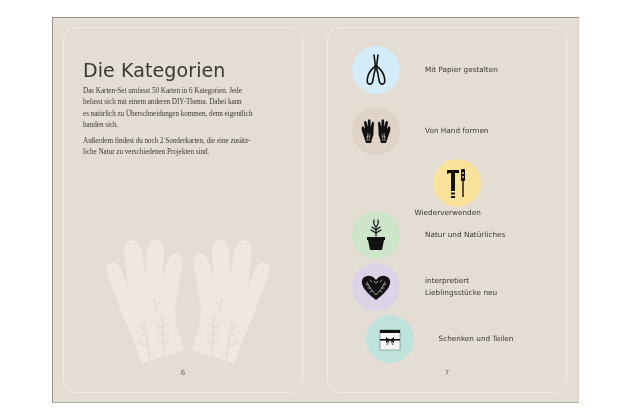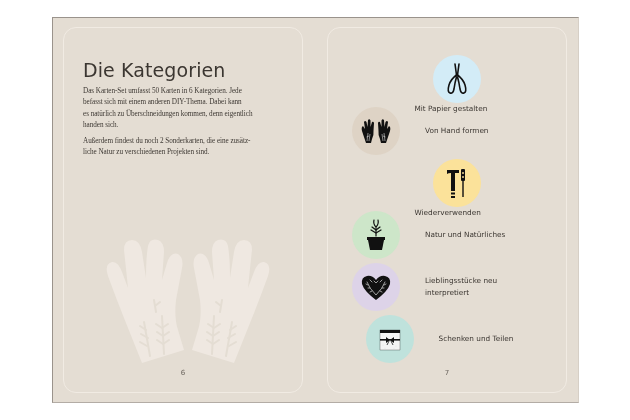--- a/index.html
+++ b/index.html
@@ -108,21 +108,21 @@
       </svg>
 
       <div class="page-num">6</div>
     </div>
   </div>
 
   <div class="page-right">
     <div class="page-card">
       <div class="cat-list">
 
-        <div class="cat-item" style="top:27px;flex-direction:column;">
+        <div class="cat-item" style="top:18px;">
           <div class="cat-circle" style="background:#d3ecf7;">
             <svg viewBox="0 0 36 36">
               <g fill="none" stroke="#111" stroke-width="1.6" stroke-linecap="round">
                 <path d="M16 3 L17.5 14 M20 3 L18.5 14"></path>
                 <path d="M17.5 14 Q12 18 10 24 Q8 31 11 32 Q14 33 15 28 Q16 21 17.5 16"></path>
                 <path d="M18.5 14 Q24 18 26 24 Q28 31 25 32 Q22 33 21 28 Q20 21 18.5 16"></path>
               </g>
             </svg>
           </div>
           <div class="cat-label">Mit Papier gestalten</div>
@@ -186,22 +186,22 @@
             <svg viewBox="0 0 36 36">
               <path fill="#111" d="M18 31 Q6 22 4 15 Q3 8 9 7 Q14 6 18 11 Q22 6 27 7 Q33 8 32 15 Q30 22 18 31 Z"></path>
               <g fill="none" stroke="#d9d9d9" stroke-width="0.7" stroke-linecap="round">
                 <path d="M9 13 Q11 19 18 26 Q25 19 27 13"></path>
                 <path d="M10 16 L8 15 M12 19 L10 19 M14 22 L12 23 M26 16 L28 15 M24 19 L26 19 M22 22 L24 23"></path>
                 <path d="M12 11 L14 13 M24 11 L22 13 M16 12 L18 14 L20 12"></path>
               </g>
             </svg>
           </div>
           <div class="cat-label">
+            <span style="display:block;">interpretiert</span>
             <span style="display:block;">Lieblingsstücke neu</span>
-            <span style="display:block;">interpretiert</span>
           </div>
         </div>
 
         <div class="cat-item" style="top:287px;justify-content:center;">
           <div class="cat-circle" style="background:#bfe2dc;">
             <svg viewBox="0 0 36 36">
               <rect x="8" y="9" width="20" height="20" fill="#f5f5f5" stroke="#111" stroke-width="0.3"></rect>
               <rect x="8" y="9" width="20" height="3" fill="#111"></rect>
               <rect x="8" y="18" width="20" height="1.6" fill="#111"></rect>
               <path fill="#111" d="M18 19 L14 16 L14 22 Z M18 19 L22 16 L22 22 Z"></path>

